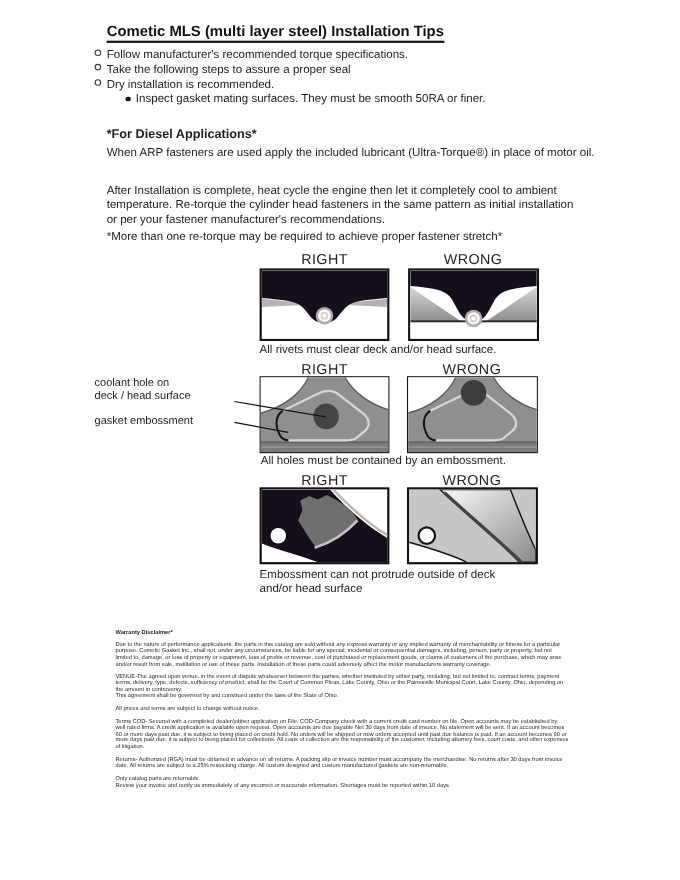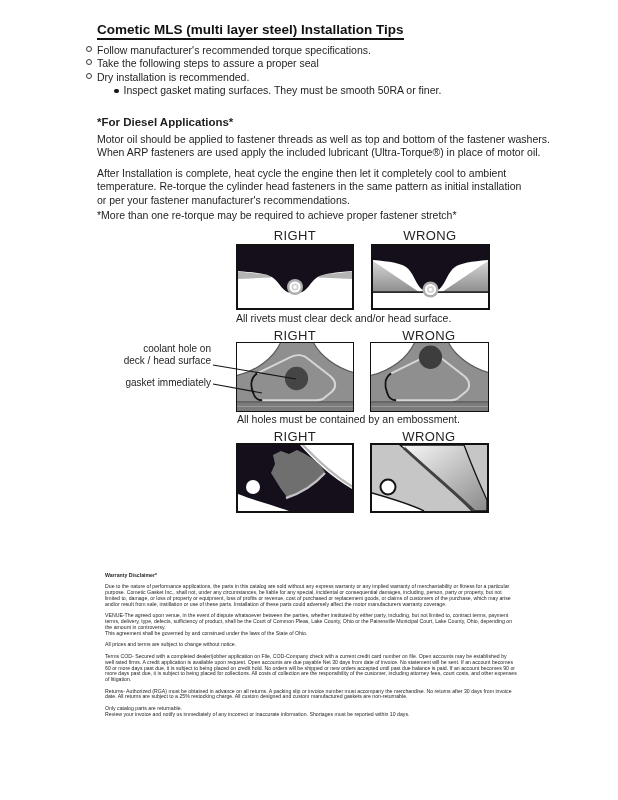--- a/index.html
+++ b/index.html
@@ -10,21 +10,21 @@
   .body-text{font-size:10.5px;line-height:13.4px;color:#1e1e1e;}
   .bold{font-weight:bold;}
   .bullet-row{white-space:nowrap;}
   .o-bullet{display:inline-block;width:4px;height:4px;border:1px solid #3a3a3a;border-radius:50%;margin-right:5px;vertical-align:2px;}
   .f-bullet{display:inline-block;width:4.5px;height:4.5px;background:#151515;border-radius:50%;margin-right:5px;vertical-align:1px;}
   .indent{padding-left:28px;}
   .rw-label{font-size:13px;letter-spacing:.4px;color:#232323;text-align:center;width:118px;}
   .dbox{box-sizing:border-box;border:2px solid #111;background:#fff;}
   .dbox svg{display:block;width:100%;height:100%;}
   .caption{font-size:10.5px;line-height:12.6px;color:#1e1e1e;white-space:nowrap;}
-  .callout{font-size:10px;line-height:12px;text-align:right;width:125px;color:#1e1e1e;white-space:nowrap;}
+  .callout{font-size:10px;line-height:12px;width:125px;color:#1e1e1e;white-space:nowrap;}
   .fineprint{width:412px;font-size:5.2px;line-height:5.85px;color:#262626;}
   .fineprint p{margin:0 0 5.6px 0;}
   .fp-head{font-weight:bold;}
   .footer-code{font-size:12.5px;color:#2a2a2a;letter-spacing:.3px;margin-top:47px;}
 </style>
 </head>
 <body>
 
 <div class="page">
 
@@ -34,21 +34,20 @@
 
   <div class="abs body-text" style="left:86px;top:44px;">
     <div class="bullet-row"><span class="o-bullet"></span><span>Follow manufacturer's recommended torque specifications.</span></div>
     <div class="bullet-row"><span class="o-bullet"></span><span>Take the following steps to assure a proper seal</span></div>
     <div class="bullet-row"><span class="o-bullet"></span><span>Dry installation is recommended.</span></div>
     <div class="bullet-row indent"><span class="f-bullet"></span><span>Inspect gasket mating surfaces.  They must be smooth 50RA or finer.</span></div>
   </div>
 
   <div class="abs body-text bold" style="left:97px;top:116px;font-size:11.5px;">*For Diesel Applications*</div>
   <div class="abs body-text" style="left:97px;top:133px;">
-    <div>Motor oil should be applied to fastener threads as well as top and bottom of the fastener washers.</div>
     <div>When ARP fasteners are used apply the included lubricant (Ultra-Torque®) in place of motor oil.</div>
   </div>
   <div class="abs body-text" style="left:97px;top:167px;">
     <div>After Installation is complete, heat cycle the engine then let it completely cool to ambient</div>
     <div>temperature. Re-torque the cylinder head fasteners in the same pattern as initial installation</div>
     <div>or per your fastener manufacturer's recommendations.</div>
   </div>
   <div class="abs body-text" style="left:97px;top:209px;">*More than one re-torque may be required to achieve proper fastener stretch*</div>
 
   <div class="abs rw-label" style="left:236px;top:228px;">RIGHT</div>
@@ -89,21 +88,21 @@
 
   <div class="abs caption" style="left:236px;top:312px;">All rivets must clear deck and/or head surface.</div>
 
   <div class="abs rw-label" style="left:236px;top:328px;">RIGHT</div>
   <div class="abs rw-label" style="left:370px;top:328px;">WRONG</div>
 
   <div class="abs callout" style="left:86px;top:343px;">
     <div>coolant hole on</div>
     <div>deck / head surface</div>
   </div>
-  <div class="abs callout" style="left:86px;top:377px;">gasket immediately</div>
+  <div class="abs callout" style="left:86px;top:377px;">gasket embossment</div>
 
   <div class="abs dbox" style="left:236px;top:342px;width:118px;height:70px;border-width:1.5px;">
     <svg viewBox="0 0 115 67" preserveAspectRatio="none">
       <rect width="115" height="67" fill="#8f8f8f"></rect>
       <path d="M0,0 H43 C36,15 20,27 0,32 Z" fill="#ffffff"></path>
       <path d="M43,0 C36,15 20,27 0,32" fill="none" stroke="#5a5a5a" stroke-width="1.2"></path>
       <path d="M115,0 H76 C83,13 98,24 115,29 Z" fill="#ffffff"></path>
       <path d="M76,0 C83,13 98,24 115,29" fill="none" stroke="#5a5a5a" stroke-width="1.2"></path>
       <rect x="0" y="58" width="115" height="9" fill="#7b7b7b"></rect>
       <line x1="0" y1="58" x2="115" y2="58" stroke="#585858" stroke-width="1.2"></line>
@@ -161,20 +160,24 @@
       </defs>
       <rect width="115" height="66" fill="#c6c6c6"></rect>
       <path d="M0,48 C21,54 38,59 52,66 L0,66 Z" fill="#ffffff"></path>
       <path d="M0,48 C21,54 38,59 52,66" fill="none" stroke="#141414" stroke-width="1.4"></path>
       <path d="M28,0 H92 C100,21 109,42 115,55 L115,66 L100,66 C79,44 52,21 28,0 Z" fill="url(#g-band)" stroke="#141414" stroke-width="1.3"></path>
       <path d="M32,3 C56,25 82,47 102,66" fill="none" stroke="#424242" stroke-width="3"></path>
       <circle cx="16" cy="42" r="7.5" fill="#ffffff" stroke="#141414" stroke-width="2"></circle>
     </svg>
   </div>
 
+  <div class="abs caption" style="left:236px;top:516px;">
+    <div>Embossment can not protrude outside of deck</div>
+    <div>and/or head surface</div>
+  </div>
 
   <div class="abs fineprint" style="left:105px;top:573px;">
     <p class="fp-head">Warranty Disclaimer*</p>
     <p>Due to the nature of performance applications, the parts in this catalog are sold without any express warranty or any implied warranty of merchantability or fitness for a particular purpose.  Cometic Gasket Inc., shall not, under any circumstances, be liable for any special, incidental or consequential damages, including, person, party or property, but not limited to, damage, or loss of property or equipment, loss of profits or revenue, cost of purchased or replacement goods, or claims of customers of the purchase, which may arise and/or result from sale, instillation or use of these parts.  Installation of these parts could adversely affect the motor manufacturers warranty coverage.</p>
     <p>
       <span>VENUE-The agreed upon venue, in the event of dispute whatsoever between the parties, whether instituted by either party, including, but not limited to, contract terms, payment terms, delivery, type, defects, sufficiency of product, shall be the Court of Common Pleas, Lake County, Ohio or the Painesville Municipal Court, Lake County, Ohio, depending on the amount in controversy.</span><br>
       <span>This agreement shall be governed by and construed under the laws of the State of Ohio.</span>
     </p>
     <p>All prices and terms are subject to change without notice.</p>
     <p>Terms COD- Secured with a completed dealer/jobber application on File, COD-Company check with a current credit card number on file.  Open accounts may be established by well rated firms.  A credit application is available upon request.  Open accounts are due payable Net 30 days from date of invoice.  No statement will be sent.  If an account becomes 60 or more days past due, it is subject to being placed on credit hold.  No orders will be shipped or new orders accepted until past due balance is paid.  If an account becomes 90 or more days past due, it is subject to being placed for collections.  All costs of collection are the responsibility of the customer, including attorney fees, court costs, and other expenses of litigation.</p>

